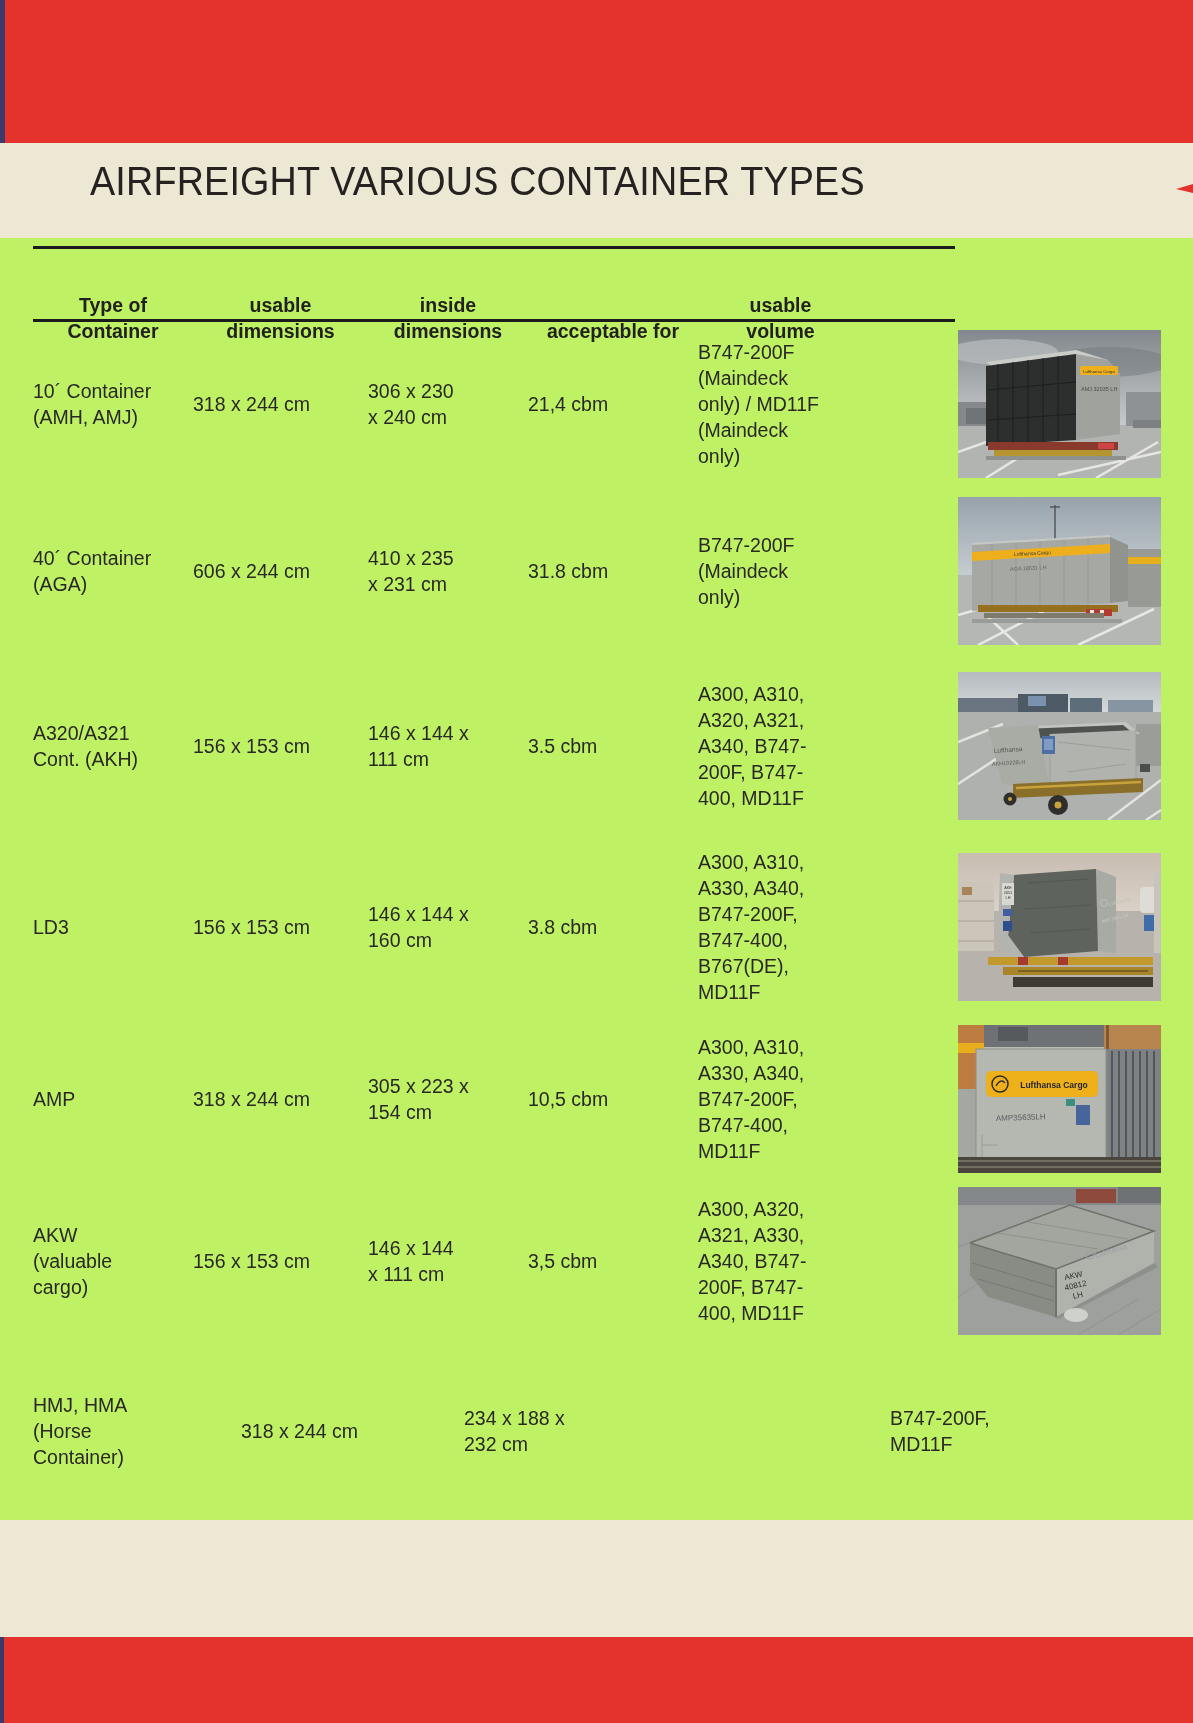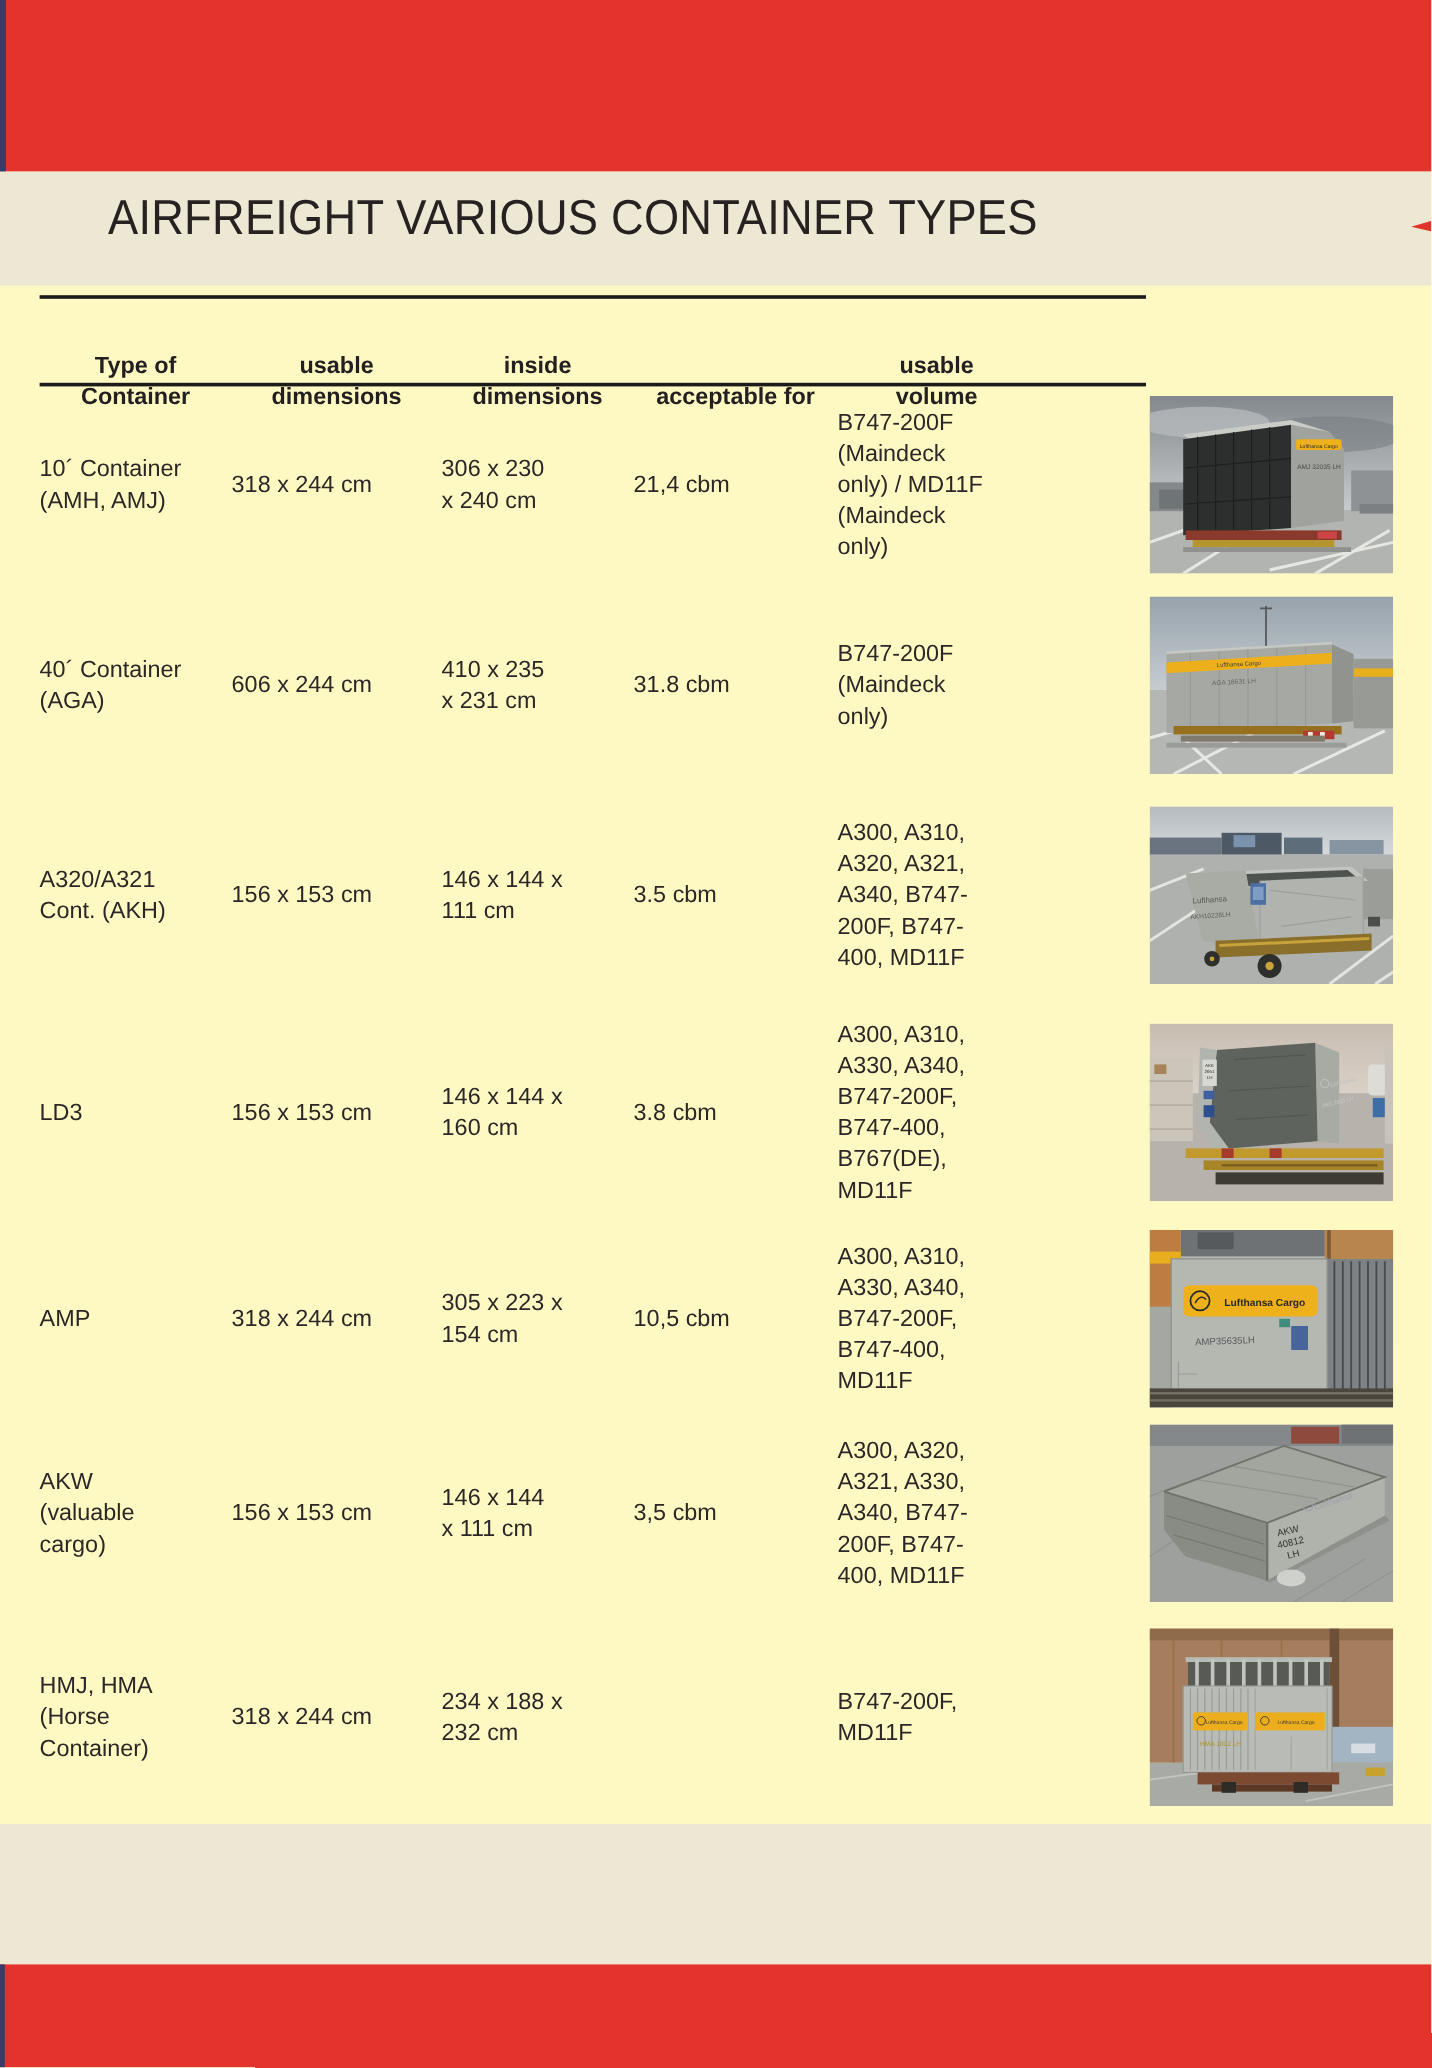--- a/index.html
+++ b/index.html
@@ -1,17 +1,17 @@
 <!DOCTYPE html>
 <html><head>
 <meta charset="utf-8">
 <style>
   html,body{margin:0;padding:0;}
   body{width:1193px;height:1723px;background:#ffffff;font-family:"Liberation Sans",sans-serif;}
-  .page{position:relative;width:1193px;height:1723px;background:#fef9c3;overflow:hidden;}
+  .page{position:relative;width:1193px;height:1723px;background:#bef264;overflow:hidden;}
 
   
   .band-red-top{position:absolute;left:0;top:0;width:1193px;height:143px;background:#e4332d;}
   .navy-stripe-top{position:absolute;left:0;top:0;width:5px;height:143px;background:#3c3a6b;}
   .band-title{position:absolute;left:0;top:143px;width:1193px;height:95px;background:#ede8d3;}
   .page-title{position:absolute;left:90px;top:158px;font-size:41px;color:#272221;white-space:nowrap;
               transform:scaleX(0.92);transform-origin:left top;letter-spacing:0.2px;}
   .red-dart{position:absolute;right:0;top:184px;width:17px;height:9px;background:#e4332d;
             clip-path:polygon(0 55%,100% 0,100% 100%);}
   .band-cream-bottom{position:absolute;left:0;top:1520px;width:1193px;height:117px;background:#ede8d3;}
@@ -32,21 +32,21 @@
 
   
   .tbody{position:absolute;left:33px;top:322px;width:1160px;}
   .trow{display:grid;grid-template-columns:160px 175px 160px 170px 165px 1fr;align-items:center;}
   .trow:nth-child(1){height:164px;}
   .trow:nth-child(2){height:169px;}
   .trow:nth-child(3){height:182px;}
   .trow:nth-child(4){height:180px;}
   .trow:nth-child(5){height:163px;}
   .trow:nth-child(6){height:162px;}
-  .trow:nth-child(7){height:178px;}
+  .trow:nth-child(7){height:178px;gap:48px;}
   .cell{text-align:left;font-size:19.5px;line-height:26px;color:#2b2726;white-space:pre-line;}
   .photo-cell{justify-self:start;margin-left:95px;}
   .photo{width:203px;height:148px;display:block;}
   .photo svg{display:block;width:203px;height:148px;}
   .pht{font-family:"Liberation Sans",sans-serif;}
 </style>
 </head>
 <body>
 
 <div class="page">

